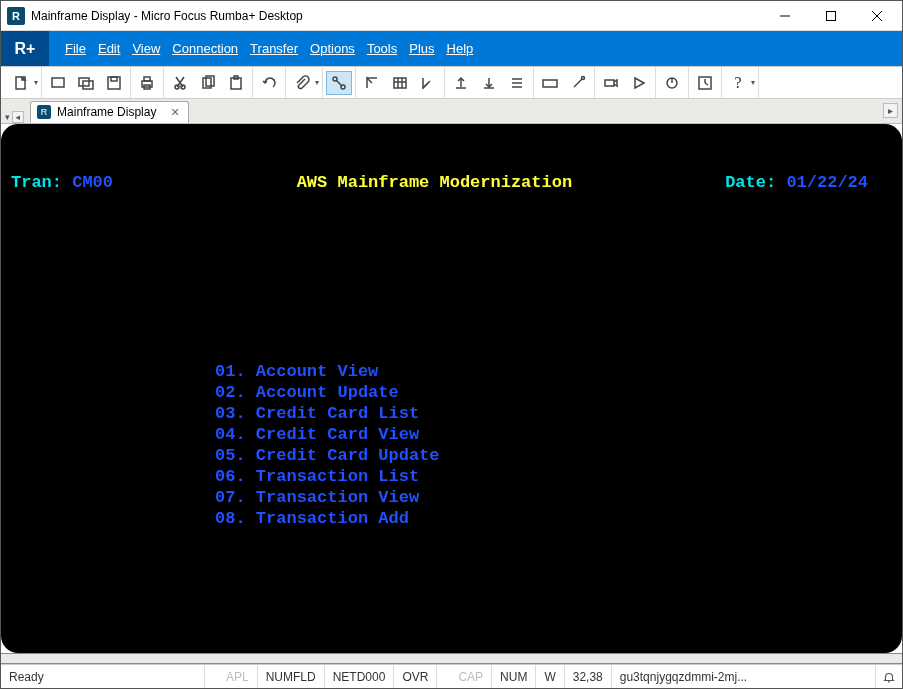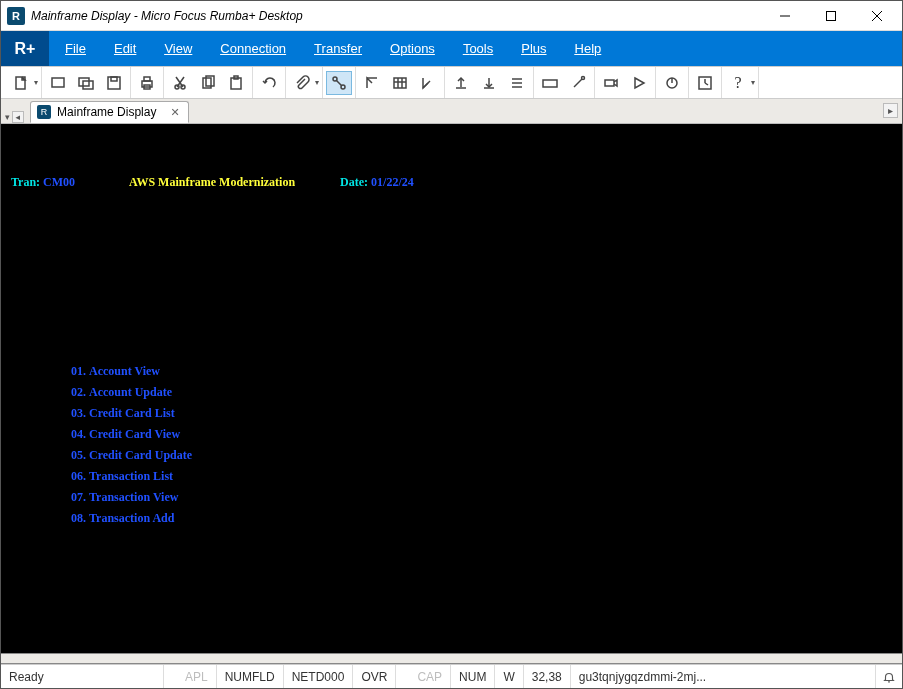--- a/index.html
+++ b/index.html
@@ -28,39 +28,39 @@
     width: 18px;
     height: 18px;
     background: #0a4a6f;
     color: #fff;
     font-size: 11px;
     font-weight: bold;
     display:flex;align-items:center;justify-content:center;
     border-radius:2px;
     margin-right:6px;
   }
-  .titlebar .title { flex:1; font-size:12px; color:#000;font-style:italic; }
+  .titlebar .title { flex:1; font-size:12px; color:#000; }
   .win-controls { display:flex; }
   .win-btn { width:46px; height:30px; display:flex; align-items:center; justify-content:center; font-size:14px; }
 
   
   .menubar {
     height: 35px;
     background: #0078d7;
     display:flex;
     align-items:stretch;
     color:#fff;
   }
   .menubar .logo {
     width:48px;
     background:#004b8d;
     display:flex;align-items:center;justify-content:center;
     font-weight:bold;font-size:16px;
   }
-  .menubar .menu-items { display:flex; align-items:center; padding-left:16px; gap:28px; }
+  .menubar .menu-items { display:flex; align-items:center; padding-left:16px; gap:12px; }
   .menubar .menu-item { text-decoration: underline; font-size:13px; cursor:default; }
 
   
   .toolbar {
     height:33px;
     background:#fff;
     border-bottom:1px solid #ccc;
     border-top:1px solid #ccc;
     display:flex;
     align-items:center;
@@ -104,28 +104,29 @@
     width:14px;height:14px;background:#0a4a6f;color:#fff;border-radius:2px;
     font-size:9px;display:flex;align-items:center;justify-content:center;
   }
   .tab .close-x { color:#666;font-size:11px;margin-left:8px; }
   .tabstrip .right-arrow { position:absolute; right:4px; top:4px; font-size:10px;color:#555;border:1px solid #bbb;padding:1px 4px;background:#f3f3f3;}
 
   
   .terminal {
     flex:1;
     background:#000;
-    font-family:Liberation Serif, serif;
-    font-size:12px;
+    font-family:Liberation Mono, monospace;
+    font-size:17px;
     font-weight:bold;
     line-height:21px;
     padding:6px 10px;
     color:#fff;
     white-space:pre;
     overflow:hidden;
+    border-radius:17px;
   }
   .t-cyan  { color:#00e5e5; }
   .t-white { color:#fff; }
   .t-blue  { color:#2050ff; }
   .t-yellow{ color:#ffff3a;text-align:center; }
 
   .term-row { display:flex; }
   .seg { white-space:pre; }
 
   
@@ -143,21 +144,21 @@
     font-size:12px;
   }
   .status-cell {
     border-right:1px solid #ddd;
     display:flex;align-items:center;
     padding:0 8px;
     color:#333;
     white-space:nowrap;
   }
   .status-cell.dim { color:#bdbdbd;margin-left:13px; }
-  .status-cell.left { width:163px; }
+  .status-cell.left { width:204px; }
   .status-cell.running { width:150px; }
   .status-cell.tray { border-right:none; padding:0 6px;}
   .status-remote { flex-shrink:1; min-width:0; overflow:hidden; text-overflow:ellipsis; }
 </style>
 </head>
 <body>
 
 <div class="titlebar">
   <div class="app-icon">R</div>
   <div class="title">Mainframe Display - Micro Focus Rumba+ Desktop</div>

